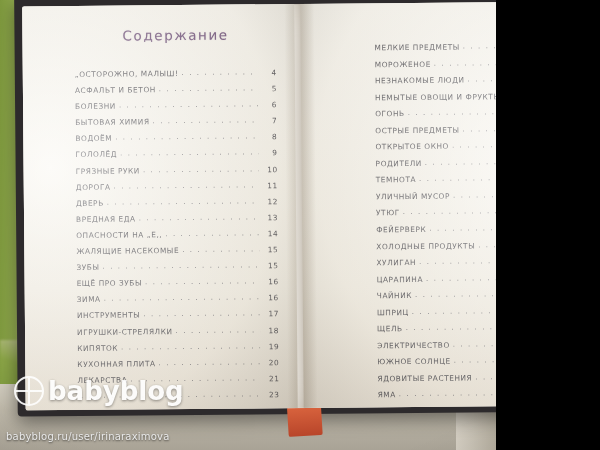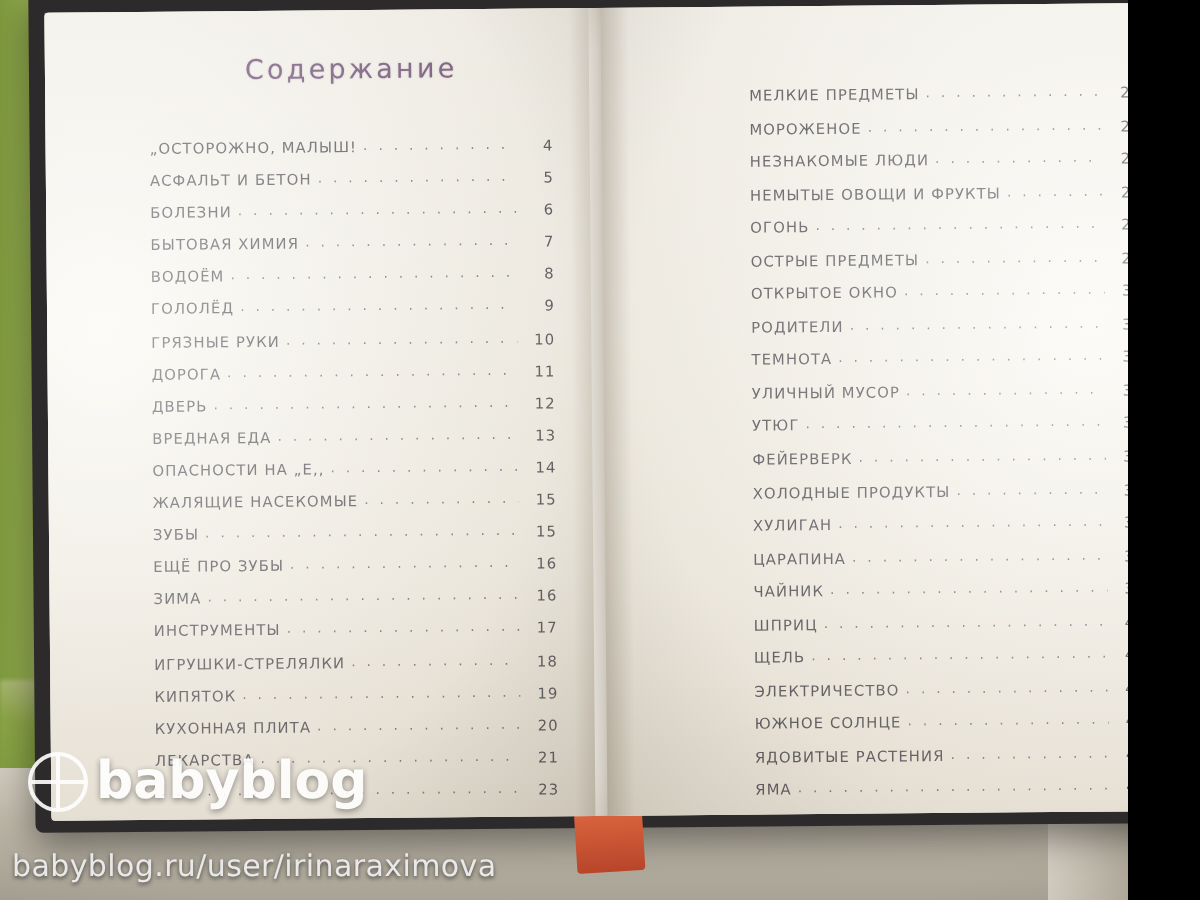--- a/index.html
+++ b/index.html
@@ -8,21 +8,21 @@
     background: #000;
   }
   body {
     width: 600px;
     height: 450px;
     overflow: hidden;
     font-family: "Liberation Sans", sans-serif;
   }
   #photo {
     position: relative;
-    width: 564px;
+    width: 496px;
     height: 450px;
     overflow: hidden;
     background: #d8d4cc;
   }
 
   
   .backdrop {
     position: absolute;
     inset: 0;
     background:
@@ -220,21 +220,21 @@
     position: absolute;
     left: -1px; right: -1px; top: 50%;
     height: 0; border-top: 2.5px solid #fff;
     transform: translateY(-50%);
   }
   .credit {
     position: absolute;
     left: 6px; bottom: 8px;
     color: #e9e9e9;
     font-family: "DejaVu Sans", sans-serif;
-    font-size: 15px;
+    font-size: 10px;
     letter-spacing: .2px;
     text-shadow: 0 1px 2px rgba(0,0,0,.6);
   }
   .bottom-band {
     position: absolute;
     left: 0; bottom: 0; width: 600px; height: 30px;
     background: rgba(20,20,20,.0);
   }
 </style>
 </head>

